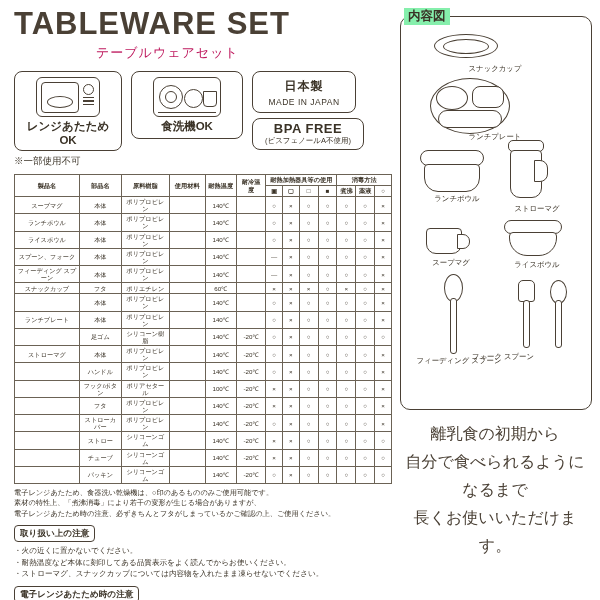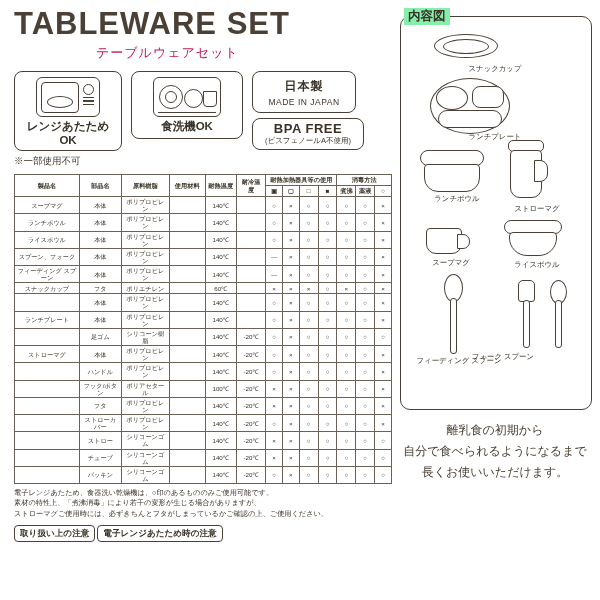--- a/index.html
+++ b/index.html
@@ -94,21 +94,21 @@
     font-size:12.5px;font-weight:bold;padding:0 4px;
   }
   .right-box{
     position:absolute;left:0;top:-6px;width:190px;height:392px;
     border:1.4px solid #4a4035;border-radius:10px;
   }
   .art{position:absolute;}
   .lbl{position:absolute;font-size:7.4px;text-align:center;width:100%;}
   .tagline{
     position:absolute;left:0;top:398px;width:190px;text-align:center;
-    font-size:12px;line-height:1.75;color:#4a4035;
+    font-size:16px;line-height:1.75;color:#4a4035;
   }
   .oval{border:1.3px solid #4a4035;border-radius:50%;background:#fff;}
   .rnd{border:1.3px solid #4a4035;background:#fff;}
 </style>
 </head>
 <body>
 
 <div class="page">
 
   <div class="left">
@@ -454,23 +454,28 @@
             <td>○</td>
             <td>○</td>
             <td>○</td>
           </tr>
         </tbody>
     </table>
 
     <div class="notes">
       <div>電子レンジあたため、食器洗い乾燥機は、○印のあるもののみご使用可能です。</div>
       <div>素材の特性上、「煮沸消毒」により若干の変形が生じる場合がありますが、</div>
-      <div>ストローマグご使用時には、必ずきちんとフタがしまっているかご確認の上、ご使用ください。</div>
+      <div>電子レンジあたため時の注意、必ずきちんとフタがしまっているかご確認の上、ご使用ください。</div>
 
       <div class="sec-title">取り扱い上の注意</div>
+      <div class="notes-list">
+        <div>・火の近くに置かないでください。</div>
+        <div>・耐熱温度など本体に刻印してある品質表示をよく読んでからお使いください。</div>
+        <div>・ストローマグ、スナックカップについては内容物を入れたまま凍らせないでください。</div>
+      </div>
 
       <div class="sec-title">電子レンジあたため時の注意</div>
       
     </div>
   </div>
 
   <div class="right">
     <div class="right-box"></div>
     <div class="right-title">内容図</div>
 

